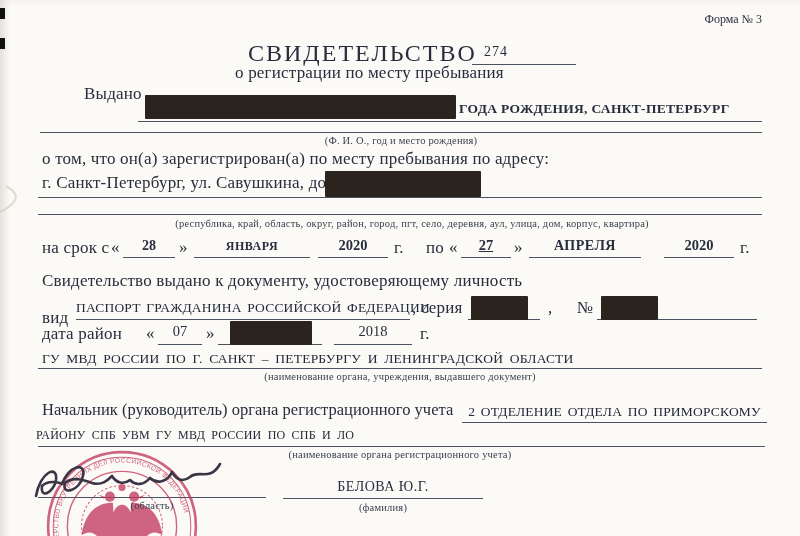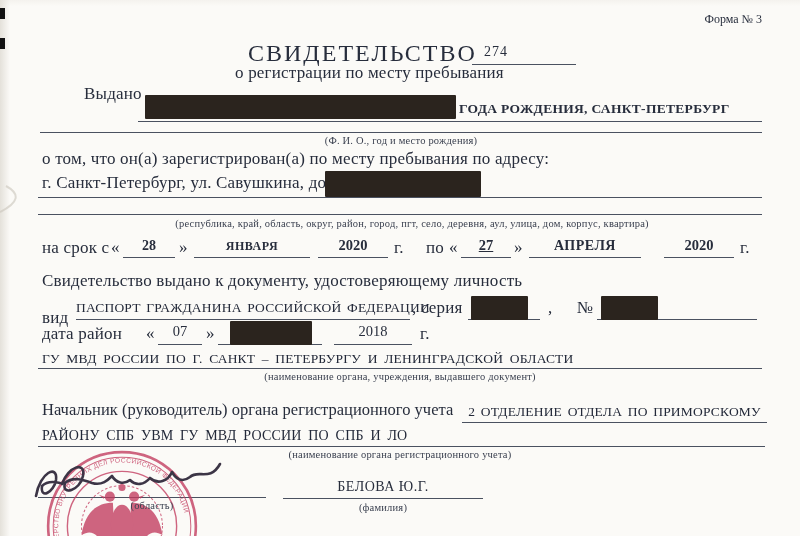--- a/index.html
+++ b/index.html
@@ -92,21 +92,21 @@
 
   <div class="abs field" style="left:38px;top:347px;width:724px;height:21px;"></div>
   <div class="abs caps nowrap" style="left:42px;top:351px;word-spacing:3px;">ГУ МВД РОССИИ ПО Г. САНКТ – ПЕТЕРБУРГУ И ЛЕНИНГРАДСКОЙ ОБЛАСТИ</div>
   <div class="abs cap" style="left:140px;top:371px;width:520px;">(наименование органа, учреждения, выдавшего документ)</div>
 
   <div class="abs nowrap" style="left:42px;top:400px;font-size:16.5px;">Начальник (руководитель) органа регистрационного учета</div>
   <div class="abs field center" style="left:462px;top:399px;width:305px;height:23px;">
       <span class="caps valtxt nowrap" style="padding-top:5px;">2 ОТДЕЛЕНИЕ ОТДЕЛА  ПО ПРИМОРСКОМУ</span>
     </div>
   <div class="abs field" style="left:38px;top:425px;width:727px;height:21px;"></div>
-  <div class="abs caps nowrap" style="left:42px;top:428px;font-size:14px;word-spacing:3px;">РАЙОНУ СПБ УВМ  ГУ  МВД РОССИИ  ПО СПБ  И  ЛО</div>
+  <div class="abs caps nowrap" style="left:36px;top:428px;font-size:12px;word-spacing:3px;">РАЙОНУ СПБ УВМ  ГУ  МВД РОССИИ  ПО СПБ  И  ЛО</div>
   <div class="abs cap" style="left:220px;top:449px;width:360px;">(наименование органа регистрационного учета)</div>
 
   <svg id="stamp-svg" class="abs" style="left:36px;top:440px;" width="172" height="172" viewBox="0 0 170 170" opacity="0.78">
     <defs>
       <path id="ringPath" d="M37,126 A63,63 0 1 1 133,126" fill="none"></path>
       <path id="numPath" d="M48,122 A52,52 0 0 0 122,122" fill="none"></path>
     </defs>
     <circle cx="85" cy="85" r="73" fill="none" stroke-width="2.6" stroke="#c23a5e"></circle>
     <circle cx="85" cy="85" r="68" fill="none" stroke-width="1" stroke="#c23a5e"></circle>
     <circle cx="85" cy="85" r="54" fill="none" stroke-width="1.4" stroke="#c23a5e"></circle>

